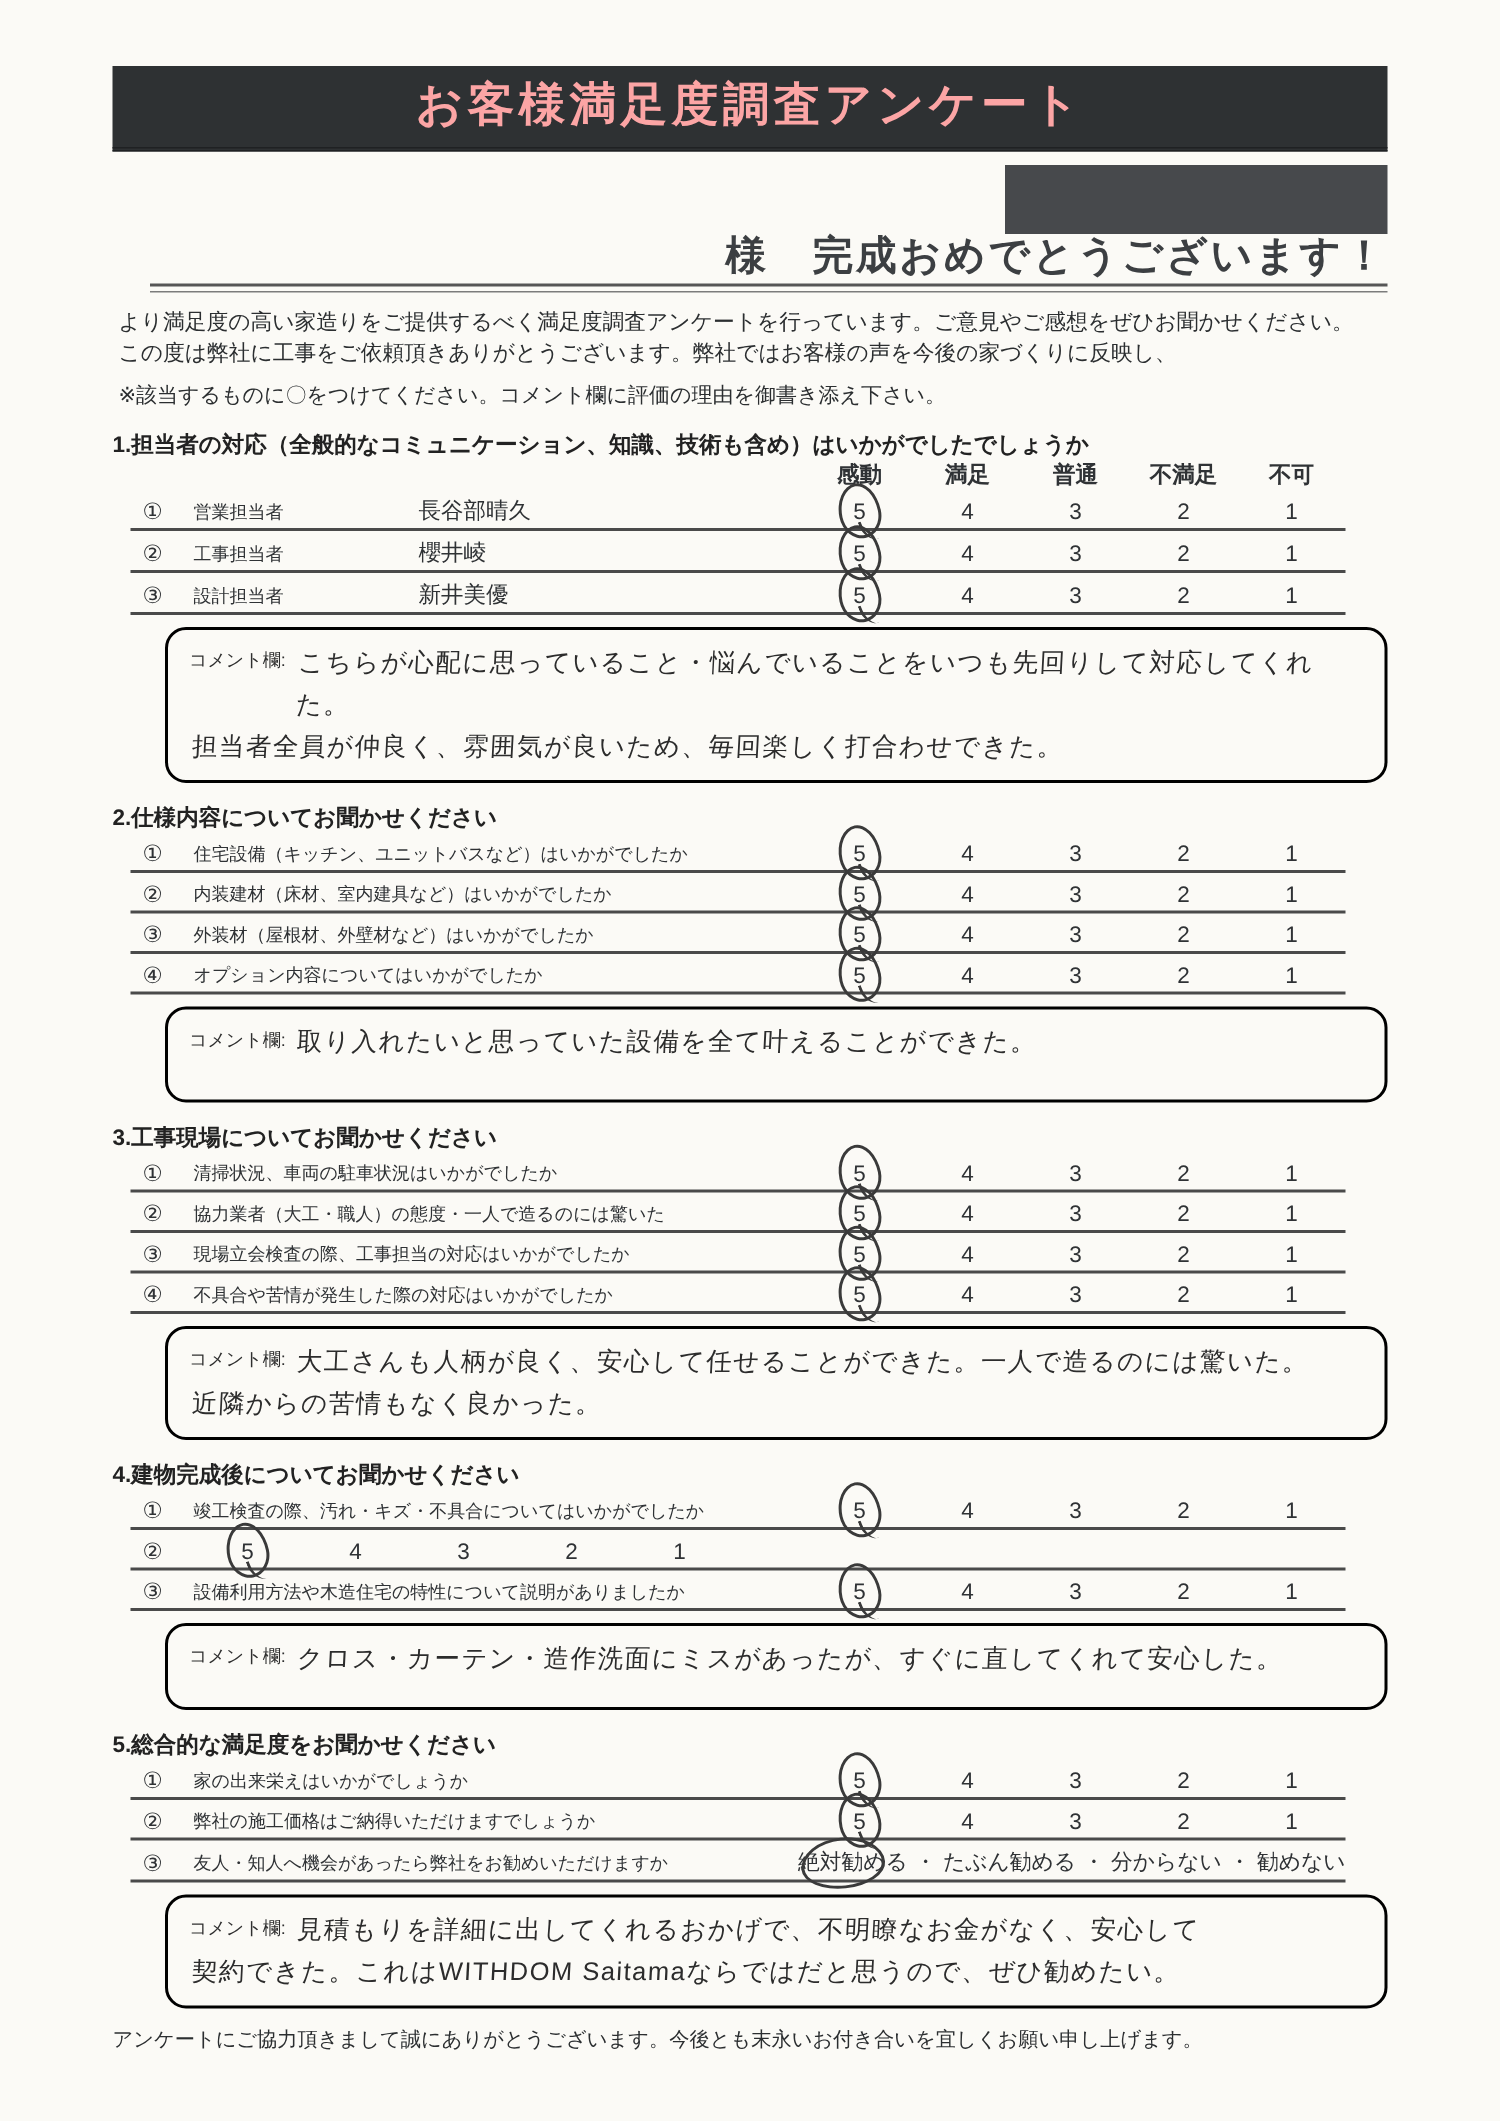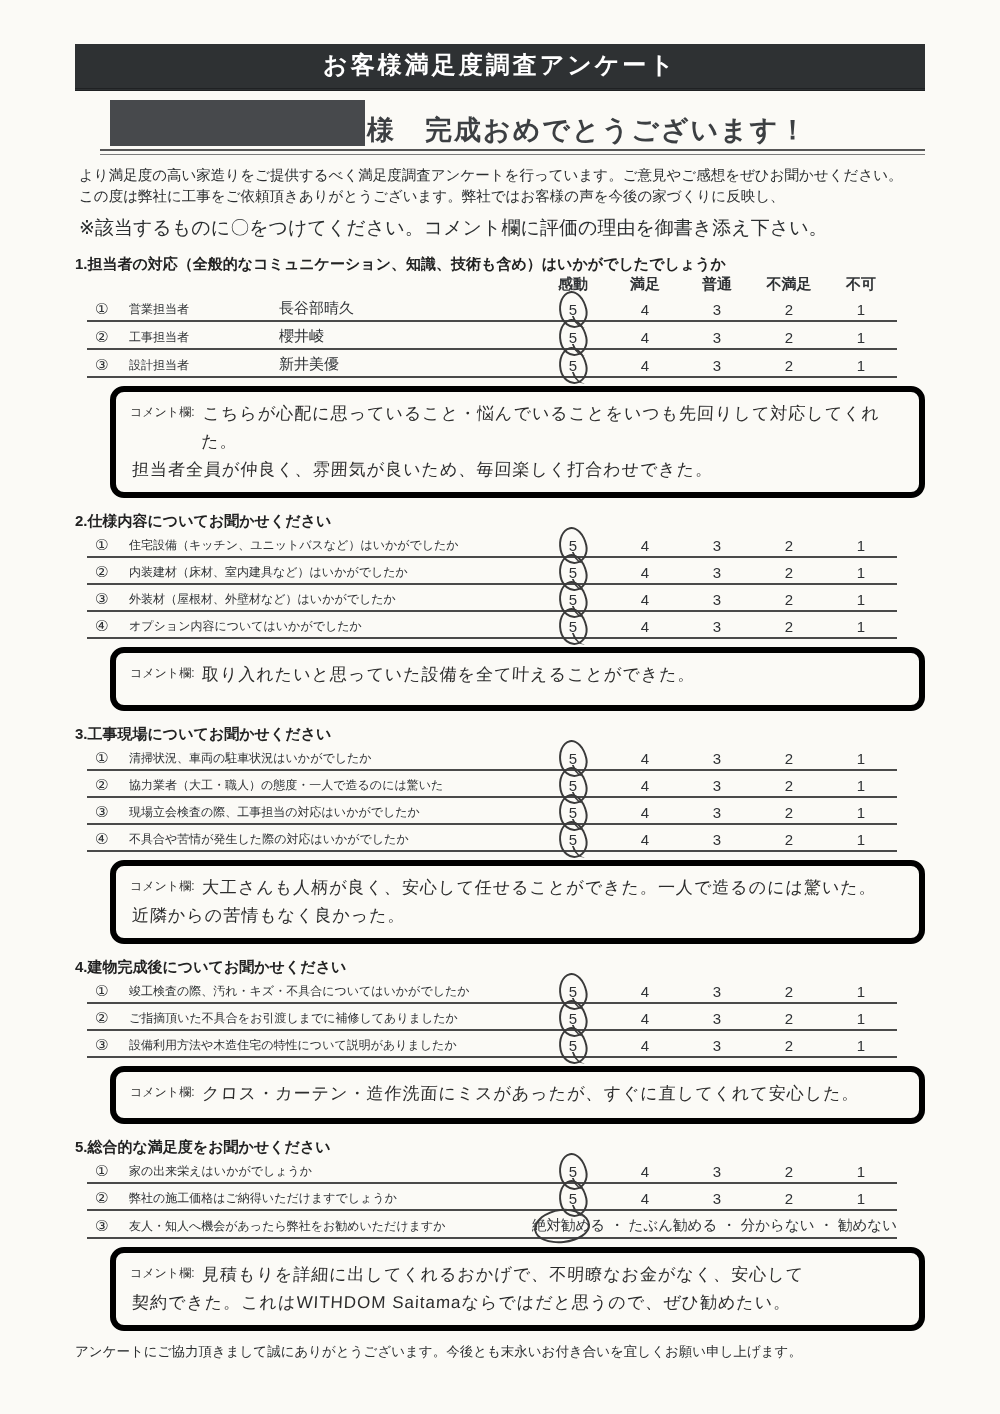--- a/index.html
+++ b/index.html
@@ -1,29 +1,29 @@
 <!DOCTYPE html>
 <html><head>
 <meta charset="utf-8">
 <style>
   html,body{margin:0;padding:0;background:#d9d9d9;}
   .page{width:1000px;height:1414px;margin:0 auto;background:#fbfaf6;position:relative;
         box-sizing:border-box;padding:44px 75px 0;overflow:hidden;
         font-family:"Liberation Sans","DejaVu Sans",sans-serif;color:#2f3235;}
   
-  .titlebar{background:#2e3133;color:#ffffff;text-align:center;font-size:24px;font-weight:bold;
+  .titlebar{background:#2e3133;color:#fca5a5;text-align:center;font-size:31px;font-weight:bold;
             letter-spacing:3px;padding:5px 0 7px;border-bottom:3px double #1f2123;}
   
-  .greet-row{display:flex;align-items:flex-end;margin:9px 0 0 35px;}
+  .greet-row{display:flex;align-items:flex-end;margin:9px 0 0 35px;flex-direction:column;}
   .redacted{width:255px;height:46px;background:#47494c;}
   .greet-text{font-size:27px;font-weight:bold;color:#3c3f42;letter-spacing:2px;line-height:1.1;margin-left:2px;}
   .dline{margin:3px 0 0 25px;width:825px;height:3px;border-top:2px solid #565656;border-bottom:1px solid #7c7c7c;}
   
   .intro{margin:10px 0 0 4px;font-size:14.5px;line-height:1.45;color:#2b2e30;}
-  .note{margin:8px 0 0 4px;font-size:19px;color:#2b2e30;}
+  .note{margin:8px 0 0 4px;font-size:14px;color:#2b2e30;}
   
   .section{margin-top:14px;}
   .sec-heading{font-size:15px;font-weight:bold;color:#222;}
   .rate-head{display:flex;width:810px;margin-left:12px;height:20px;align-items:flex-end;font-family:Liberation Serif, serif;}
   .rh-spacer{flex:1;}
   .rh{width:72px;text-align:center;font-size:15px;font-weight:bold;}
   .qrow{display:flex;align-items:flex-end;width:810px;margin-left:12px;
         border-bottom:2px solid #4a4a4a;padding:5px 0 2px;}
   .qnum{width:34px;padding-left:8px;font-size:15px;}
   .qlabel{flex:1;font-size:12px;}
@@ -36,21 +36,21 @@
   .sel::after{content:"";position:absolute;left:50%;top:13px;width:9px;height:15px;
               margin-left:1px;border-left:2px solid #3a3a3a;border-radius:0 0 0 90%;
               transform:rotate(-20deg);}
   .ropts{width:365px;display:flex;align-items:center;justify-content:space-between;
          font-size:14.5px;white-space:nowrap;}
   .opt{position:relative;}
   .opt.osel::before{content:"";position:absolute;left:2px;top:-7px;width:52px;height:30px;
                     border:2px solid #3a3a3a;border-radius:50%/55% 55% 45% 45%;transform:rotate(-6deg);}
   .osep{color:#2f3235;}
   
-  .cbox{border:6px solid #000000;border-radius:14px;margin:8px 0 0 35px;width:815px;
+  .cbox{border:2px solid #000000;border-radius:14px;margin:8px 0 0 35px;width:815px;
         box-sizing:border-box;padding:8px 14px 8px;}
   .cfirst{display:flex;align-items:flex-start;}
   .clabel{font-size:12px;color:#2f2f2f;margin:4px 8px 0 0;flex:0 0 auto;}
   .cline{font-size:17px;letter-spacing:1px;color:#2c2c2c;line-height:1.65;display:inline-block;transform:skewX(-3deg);}
   .cline2{margin-left:2px;}
   .h72{min-height:72px;} .h66{min-height:64px;} .h62{min-height:58px;} .h70{min-height:66px;}
   
   .fthanks{margin-top:12px;font-size:13.5px;color:#2b2e30;}
 </style>
 </head>
@@ -222,21 +222,20 @@
       <span class="qnum">①</span>
       <span class="qlabel">竣工検査の際、汚れ・キズ・不具合についてはいかがでしたか</span>
       <span class="rcell sel">5</span>
       <span class="rcell">4</span>
       <span class="rcell">3</span>
       <span class="rcell">2</span>
       <span class="rcell">1</span>
     </div>
     <div class="qrow">
       <span class="qnum">②</span>
-      <span class="qlabel">ご指摘頂いた不具合をお引渡しまでに補修してありましたか</span>
       <span class="rcell sel">5</span>
       <span class="rcell">4</span>
       <span class="rcell">3</span>
       <span class="rcell">2</span>
       <span class="rcell">1</span>
     </div>
     <div class="qrow">
       <span class="qnum">③</span>
       <span class="qlabel">設備利用方法や木造住宅の特性について説明がありましたか</span>
       <span class="rcell sel">5</span>

